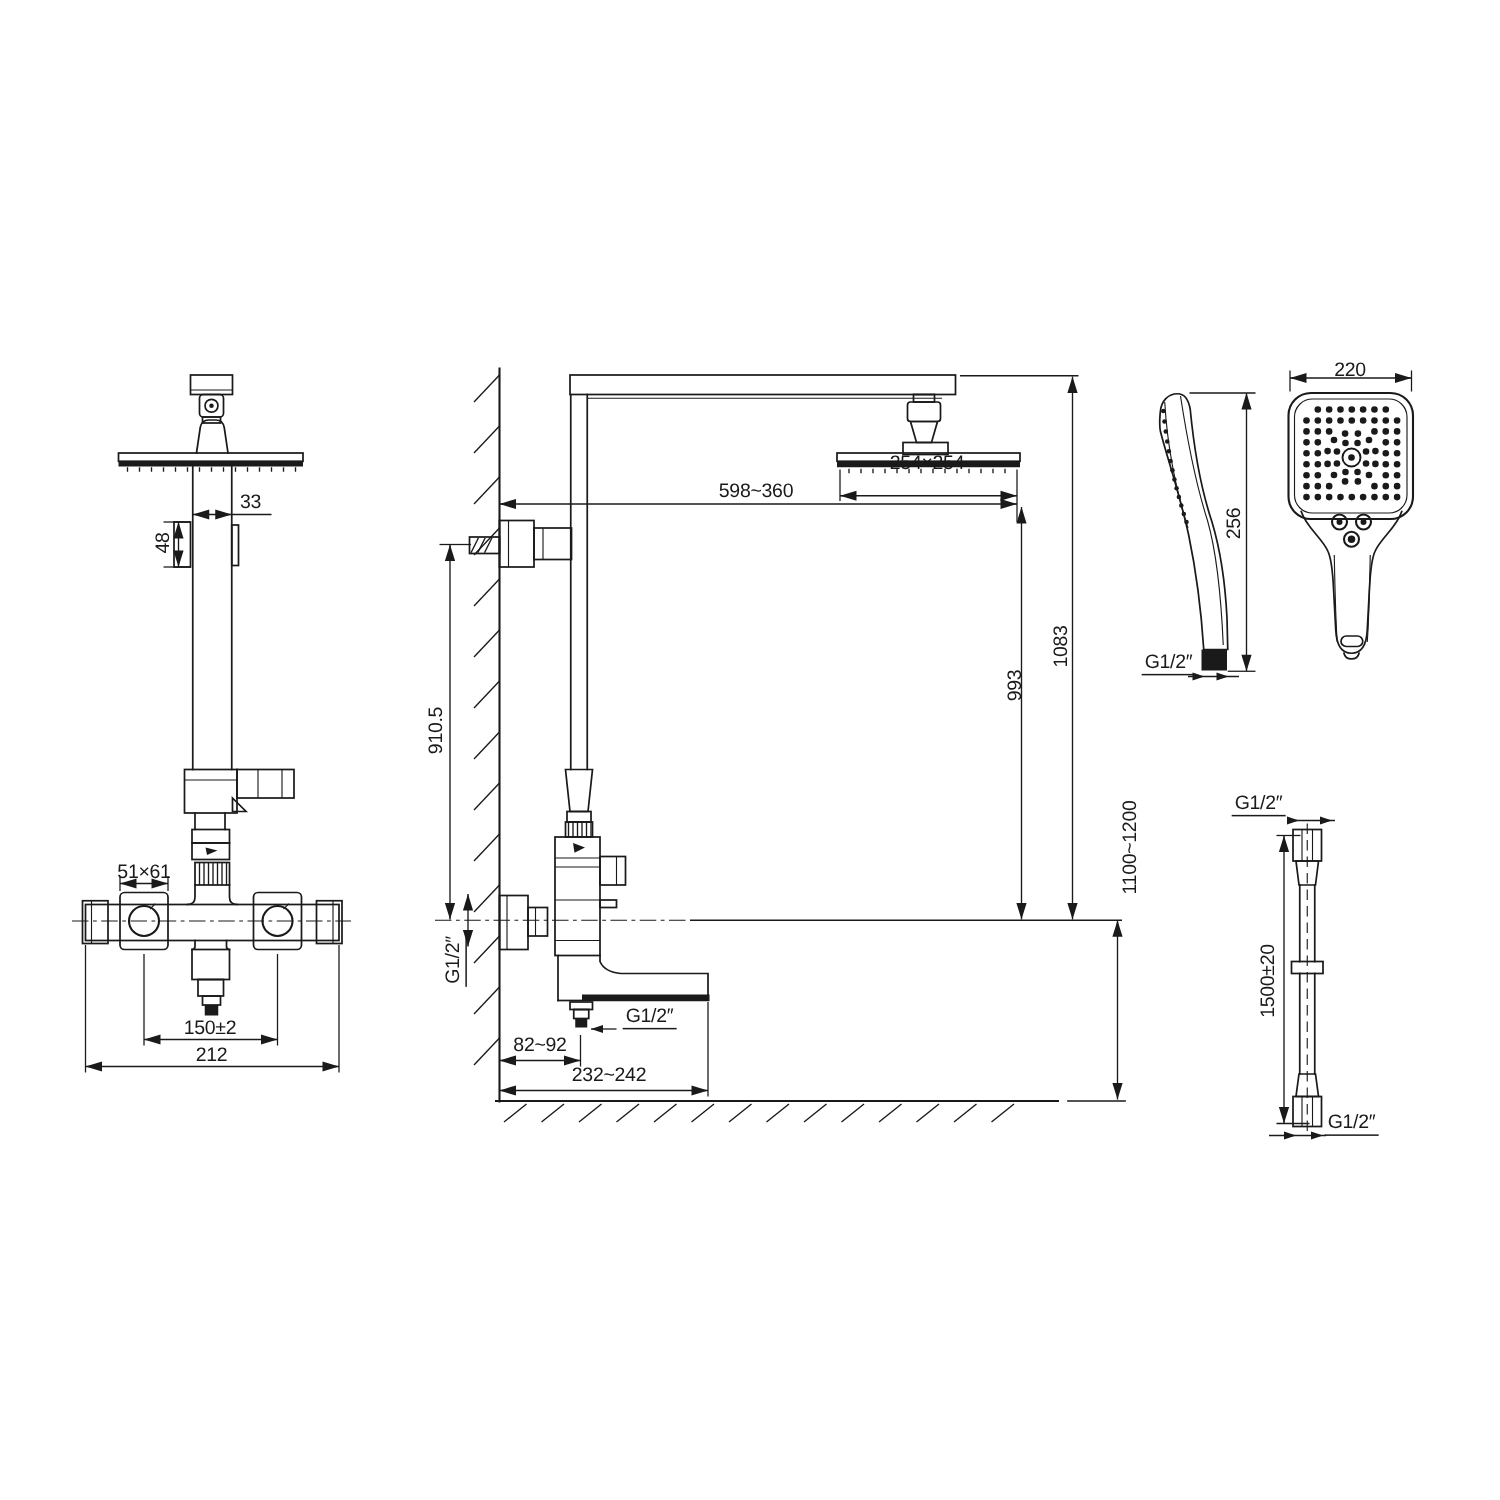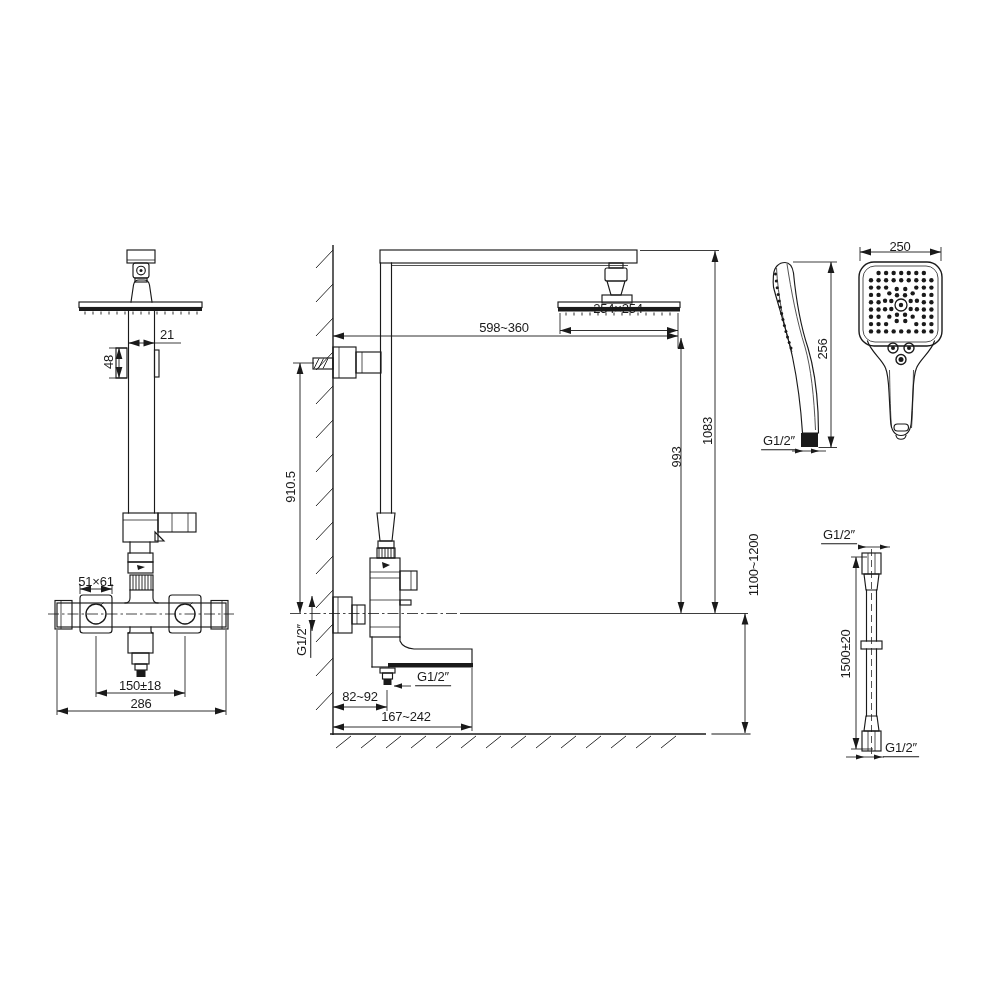--- a/index.html
+++ b/index.html
@@ -402,38 +402,38 @@
     <line class="dimln" x1="856" y1="557" x2="856" y2="749"></line>
     <line class="ext" x1="858" y1="547" x2="890" y2="547"></line>
     <path class="fillk" d="M866,547 L858,544.4 L858,549.6 Z"></path>
     <path class="fillk" d="M888,547 L880,544.4 L880,549.6 Z"></path>
     <line class="ext" x1="846" y1="757" x2="884" y2="757"></line>
     <path class="fillk" d="M864,757 L856,754.4 L856,759.6 Z"></path>
     <path class="fillk" d="M882,757 L874,754.4 L874,759.6 Z"></path>
   </g>
 </svg>
 
-<div class="dim" style="left:167px;top:334px">21</div>
+<div class="dim" style="left:167px;top:334px">33</div>
 <div class="dim rot" style="left:108px;top:362px">48</div>
 <div class="dim" style="left:96px;top:581px">51×61</div>
-<div class="dim" style="left:140px;top:685px">150±18</div>
-<div class="dim" style="left:141px;top:703px">286</div>
+<div class="dim" style="left:140px;top:685px">150±2</div>
+<div class="dim" style="left:141px;top:703px">212</div>
 
 <div class="dim" style="left:504px;top:327px">598~360</div>
 <div class="dim" style="left:618px;top:308px">254×254</div>
 <div class="dim rot" style="left:676px;top:457px">993</div>
 <div class="dim rot" style="left:707px;top:431px">1083</div>
 <div class="dim rot" style="left:753px;top:565px">1100~1200</div>
 <div class="dim rot" style="left:290px;top:487px">910.5</div>
 <div class="dim rot ul" style="left:303px;top:640px">G1/2″</div>
 <div class="dim ul" style="left:433px;top:678px">G1/2″</div>
 <div class="dim" style="left:360px;top:696px">82~92</div>
-<div class="dim" style="left:406px;top:716px">167~242</div>
-
-<div class="dim" style="left:900px;top:246px">250</div>
+<div class="dim" style="left:406px;top:716px">232~242</div>
+
+<div class="dim" style="left:900px;top:246px">220</div>
 <div class="dim rot" style="left:822px;top:349px">256</div>
 <div class="dim ul" style="left:779px;top:442px">G1/2″</div>
 
 <div class="dim ul" style="left:839px;top:536px">G1/2″</div>
 <div class="dim rot" style="left:845px;top:654px">1500±20</div>
 <div class="dim ul" style="left:901px;top:749px">G1/2″</div>
 
 </div>
 
 </body></html>

